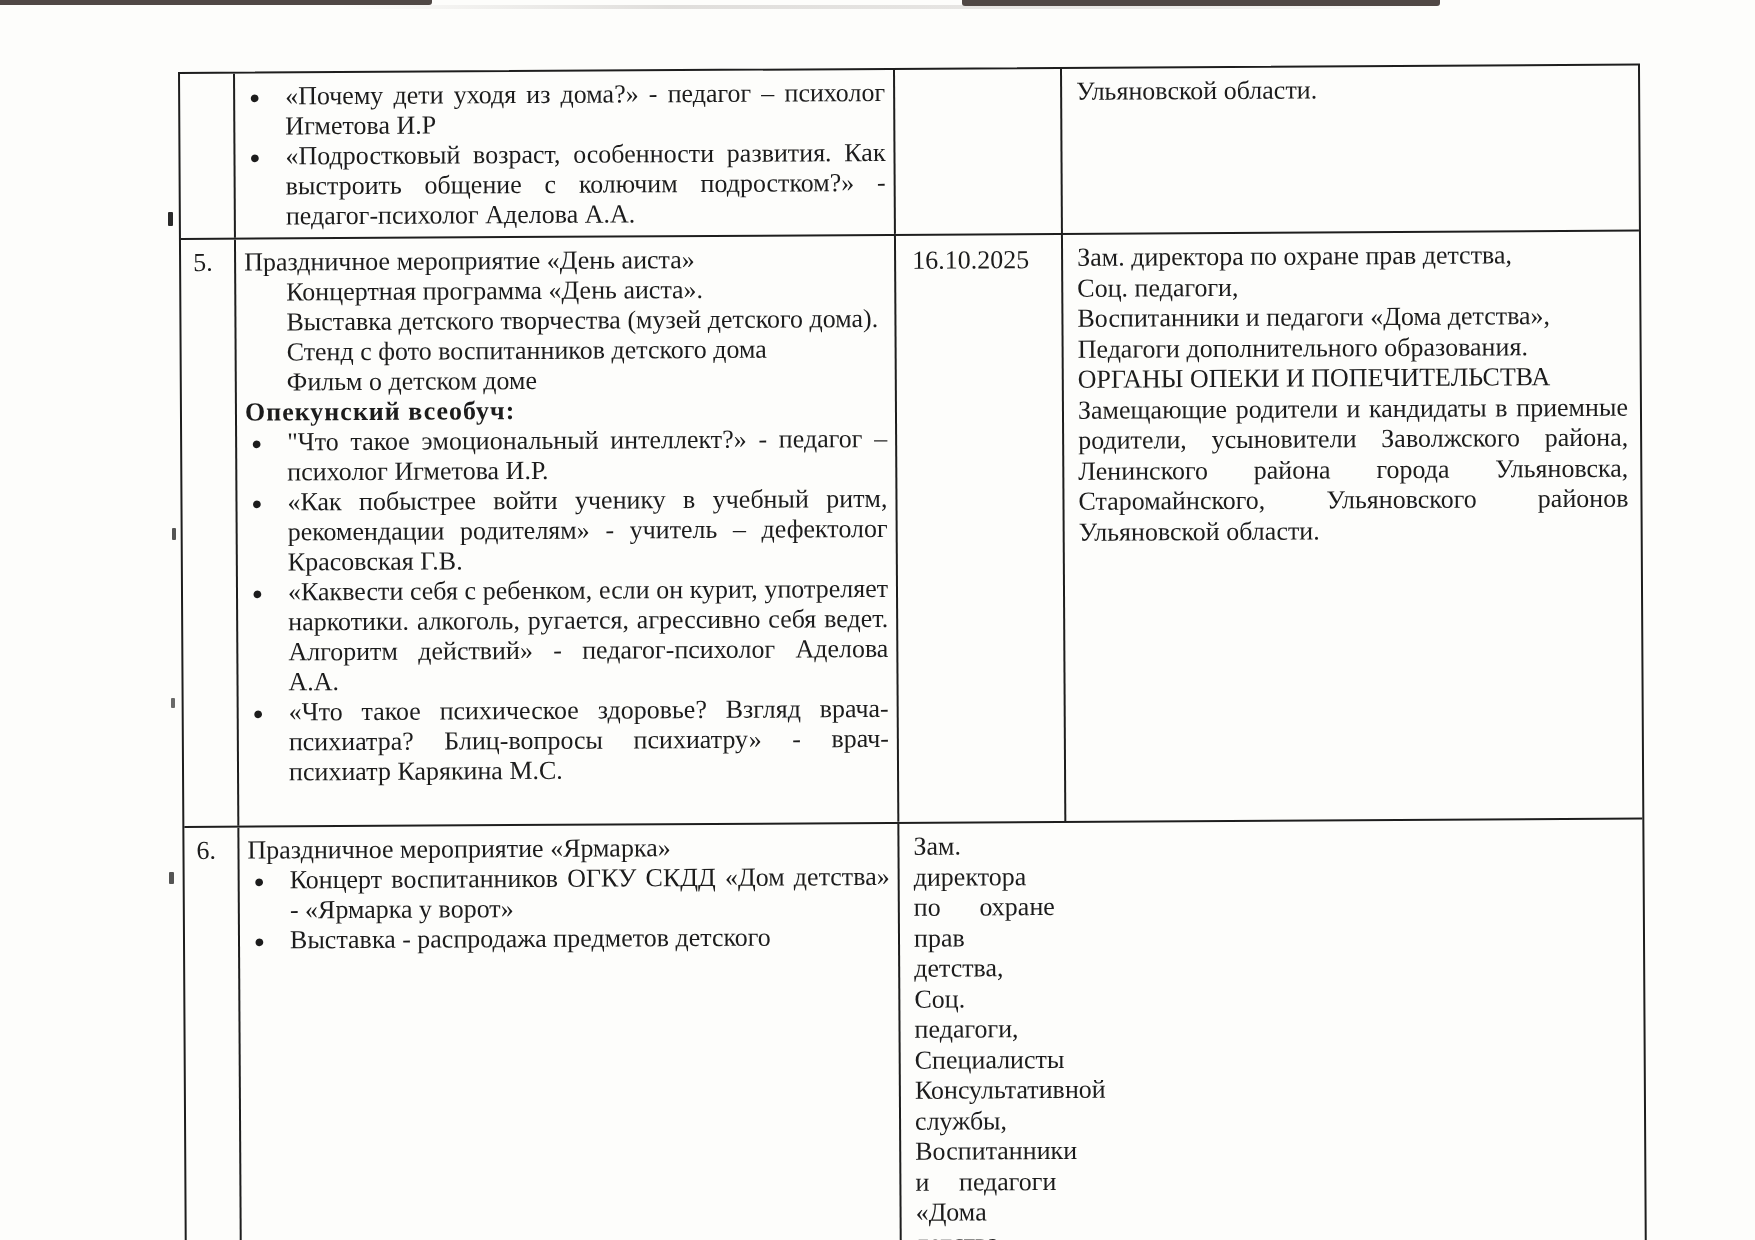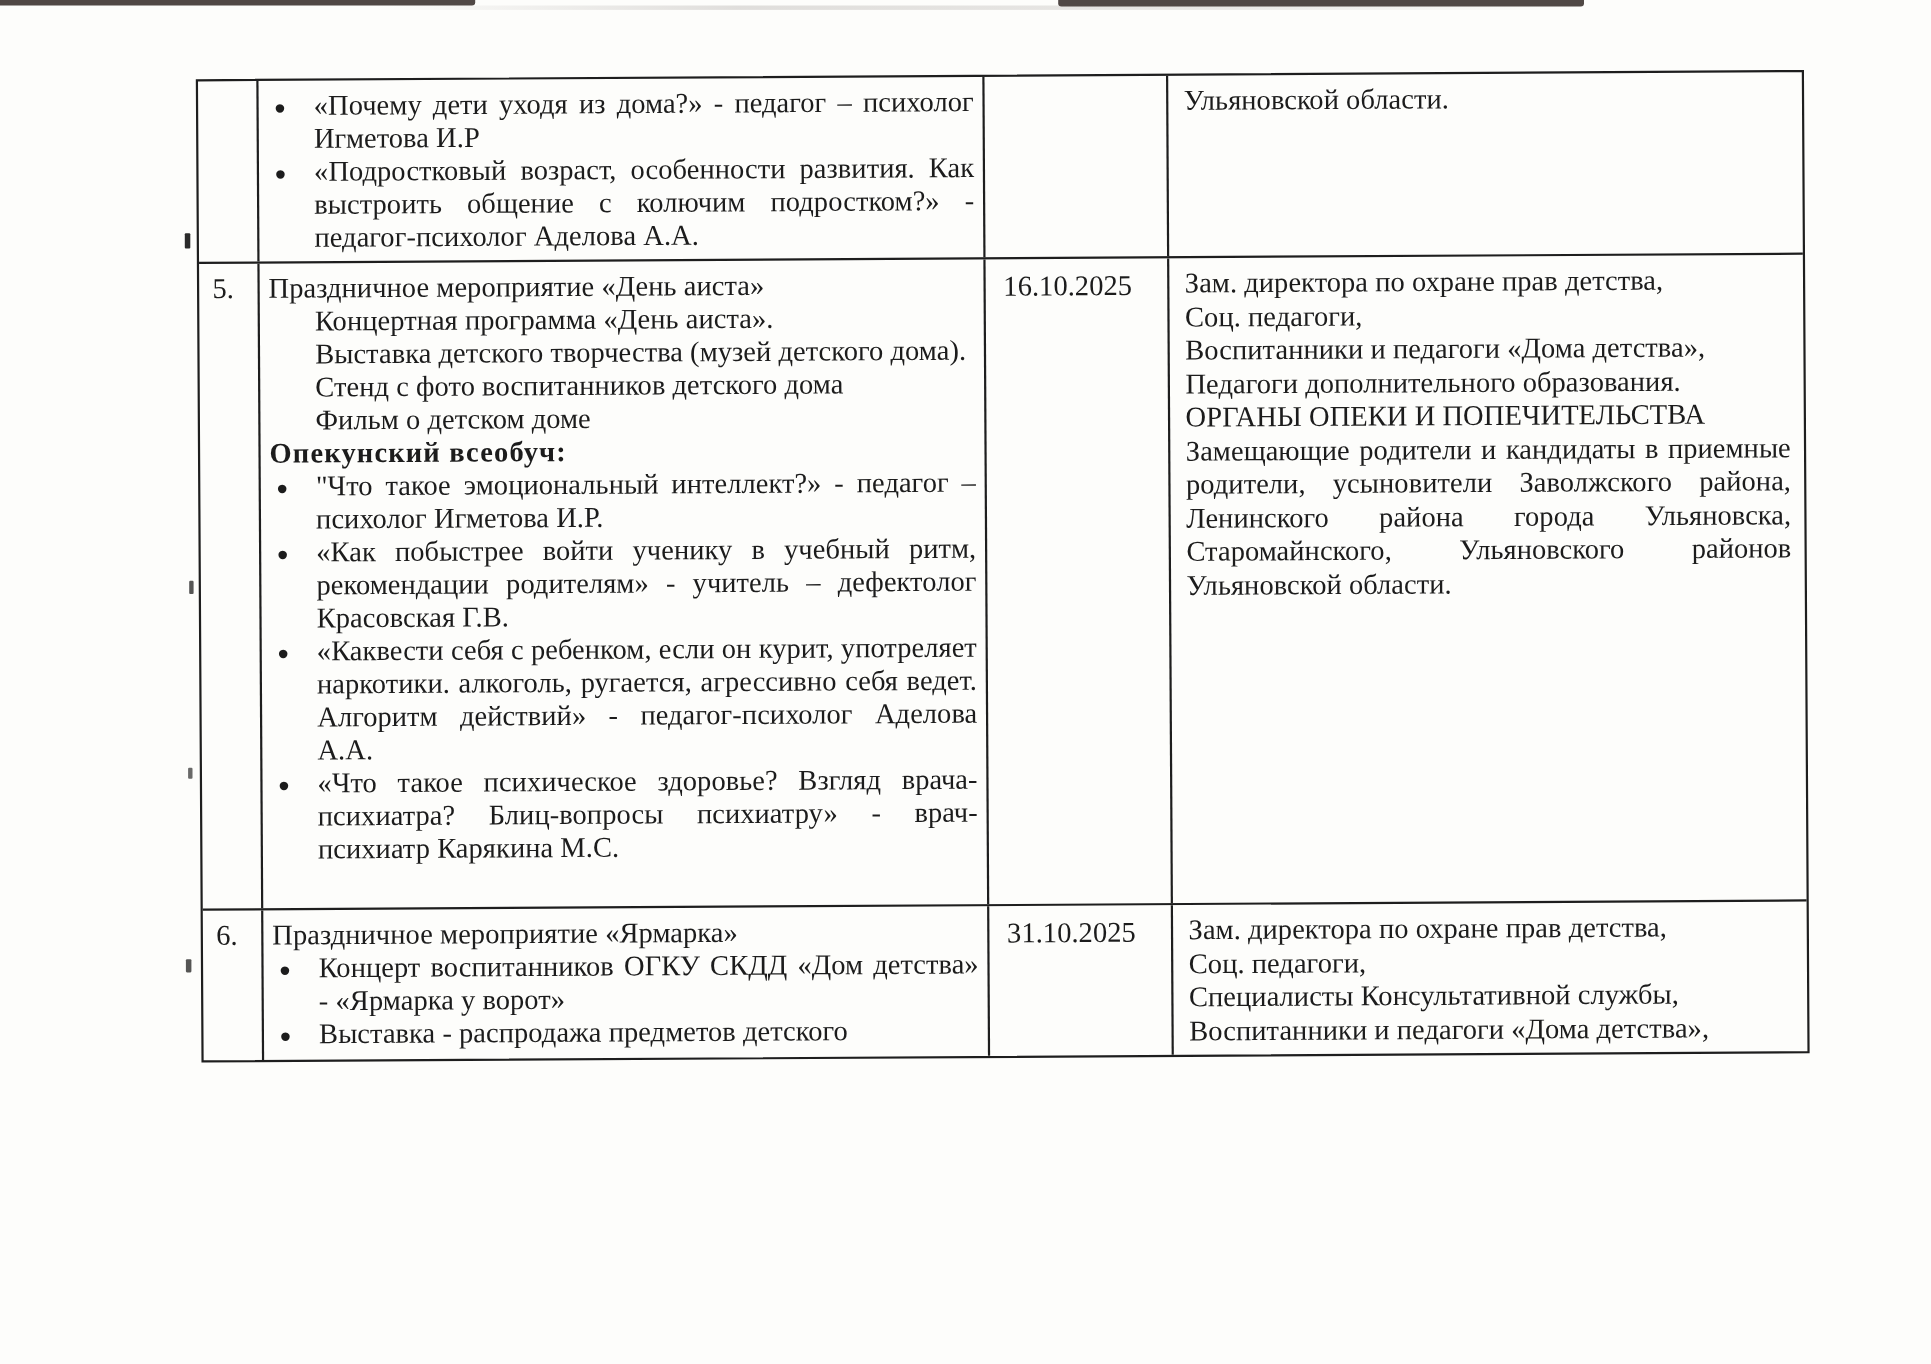--- a/index.html
+++ b/index.html
@@ -110,21 +110,20 @@
       </div>
   </div>
 
   <div class="t-row">
     <div class="cell num">6.</div>
     <div class="cell activities">
         <div class="act plain">Праздничное мероприятие «Ярмарка»</div>
         <div class="act bullet"><span class="marker">●</span><span>Концерт воспитанников ОГКУ СКДД «Дом детства» - «Ярмарка у ворот»</span></div>
         <div class="act bullet"><span class="marker">●</span><span>Выставка - распродажа предметов детского</span></div>
       </div>
-    <div class="cell date">31.10.2025</div>
     <div class="cell responsible">
         <div class="resp-line">Зам. директора по охране прав детства,</div>
         <div class="resp-line">Соц. педагоги,</div>
         <div class="resp-line">Специалисты Консультативной службы,</div>
         <div class="resp-line">Воспитанники и педагоги «Дома детства»,</div>
       </div>
   </div>
 </div>
 
 </body></html>

